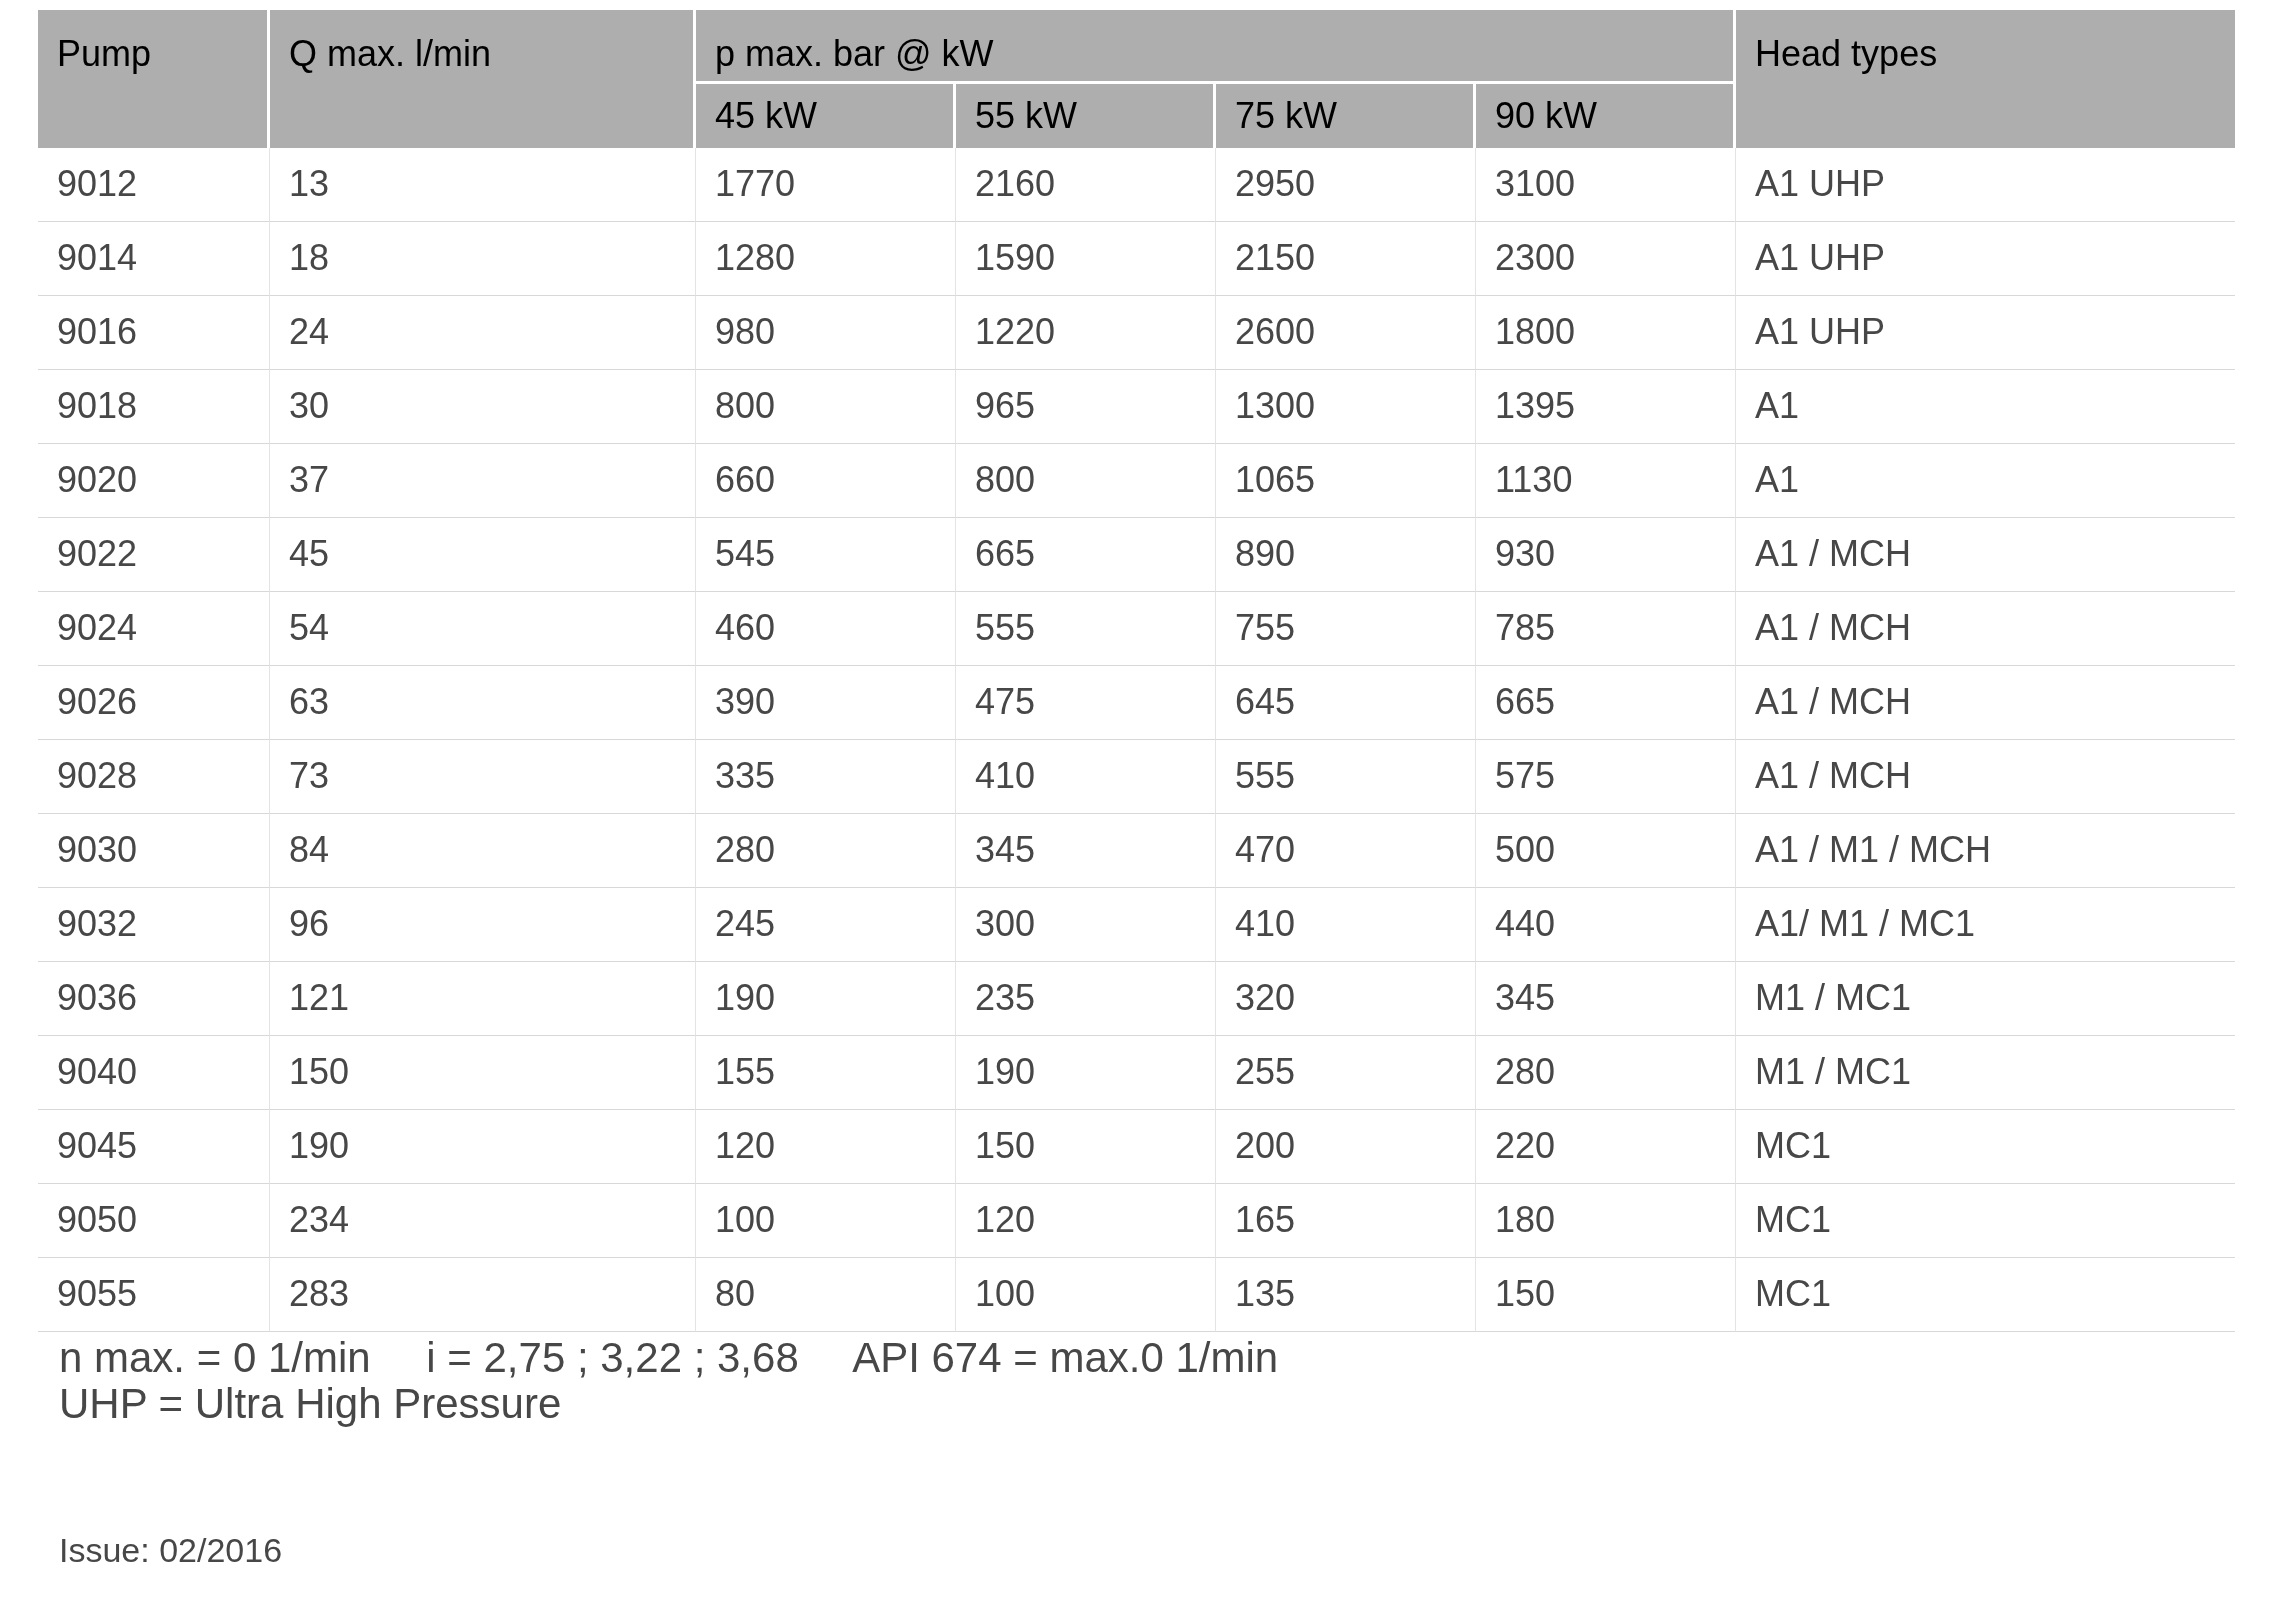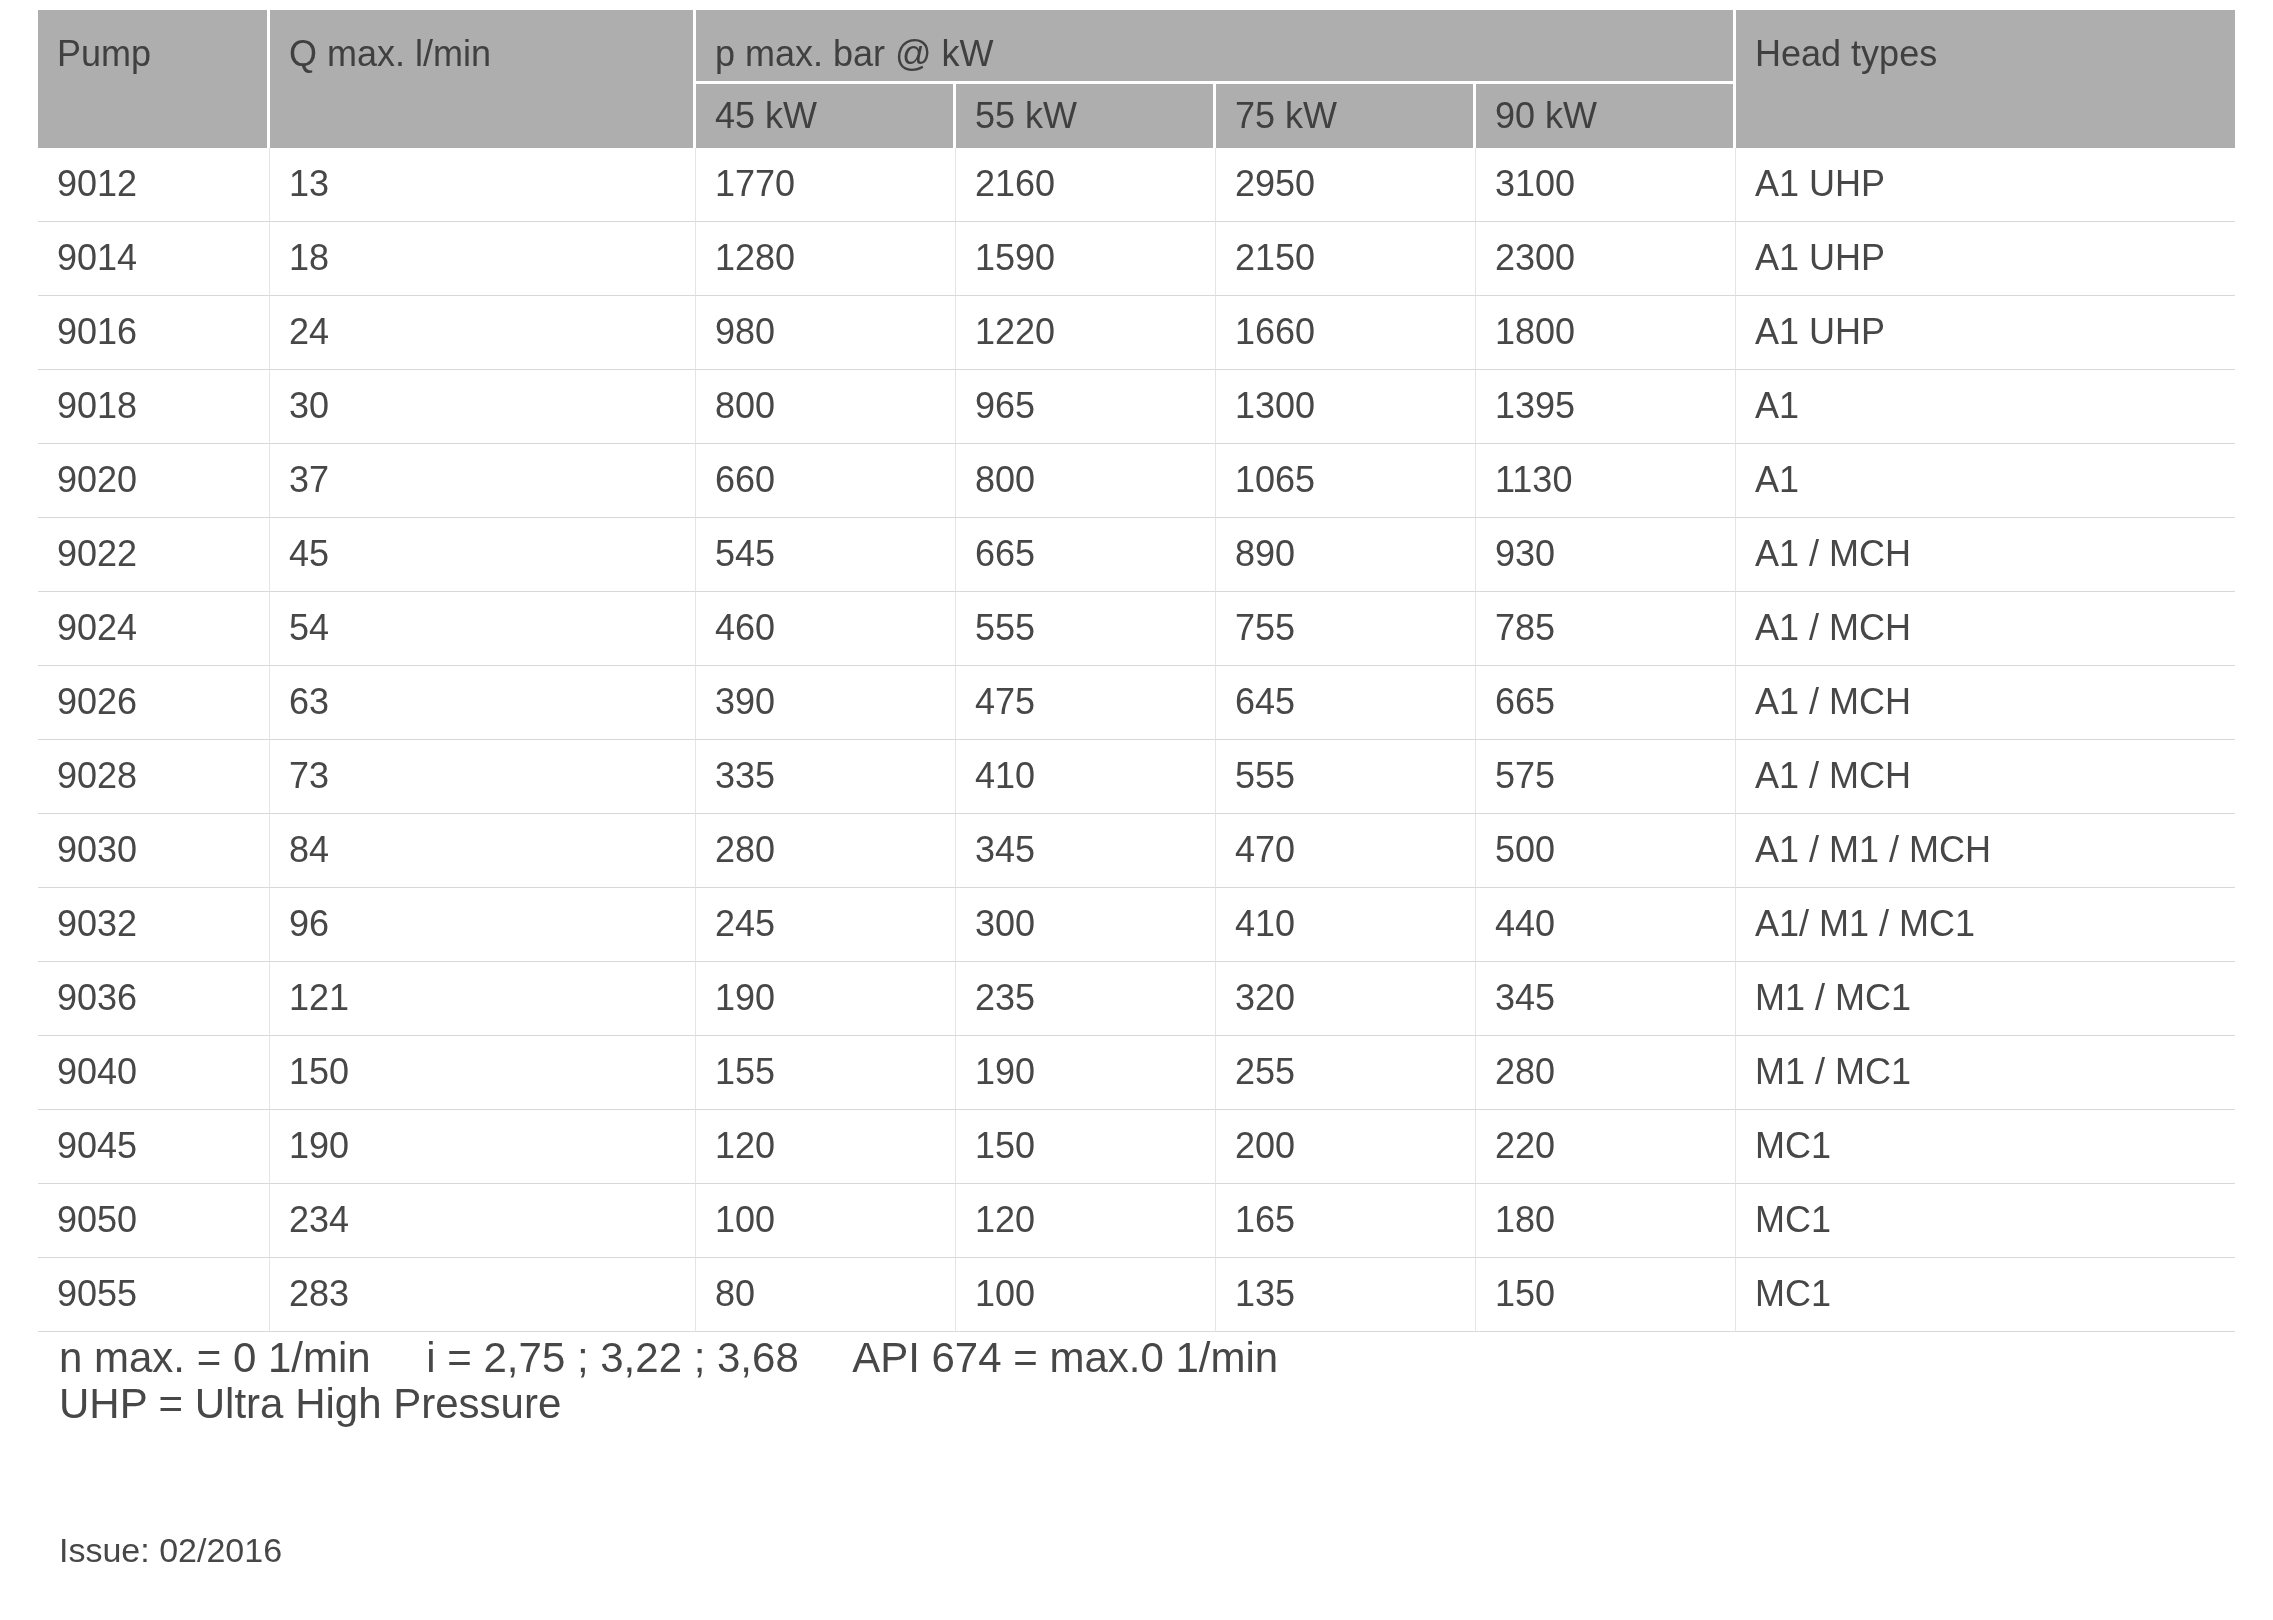--- a/index.html
+++ b/index.html
@@ -29,21 +29,21 @@
   }
   col.c-pump { width: 232px; }
   col.c-q    { width: 426px; }
   col.c-kw   { width: 260px; }
   col.c-head { width: 499px; }
 
   th, td { box-sizing: border-box; overflow: hidden; white-space: nowrap; }
 
   thead th {
     background: #aeaeae;
-    color: #404040;
+    color: #000000;
     font-weight: normal;
     text-align: left;
     font-size: 36px;
     padding: 0 0 0 19px;
   }
   tr.hrow1 { height: 74px; }
   tr.hrow2 { height: 64px; }
   tr.hrow1 th { vertical-align: top; padding-top: 23px; }
   tr.hrow2 th { vertical-align: middle; }
   thead th.sep { border-right: 3.8px solid #ffffff; }
@@ -142,21 +142,21 @@
           <td>1590</td>
           <td>2150</td>
           <td>2300</td>
           <td>A1 UHP</td>
         </tr>
         <tr>
           <td>9016</td>
           <td>24</td>
           <td>980</td>
           <td>1220</td>
-          <td>1660</td>
+          <td>2600</td>
           <td>1800</td>
           <td>A1 UHP</td>
         </tr>
         <tr>
           <td>9018</td>
           <td>30</td>
           <td>800</td>
           <td>965</td>
           <td>1300</td>
           <td>1395</td>

